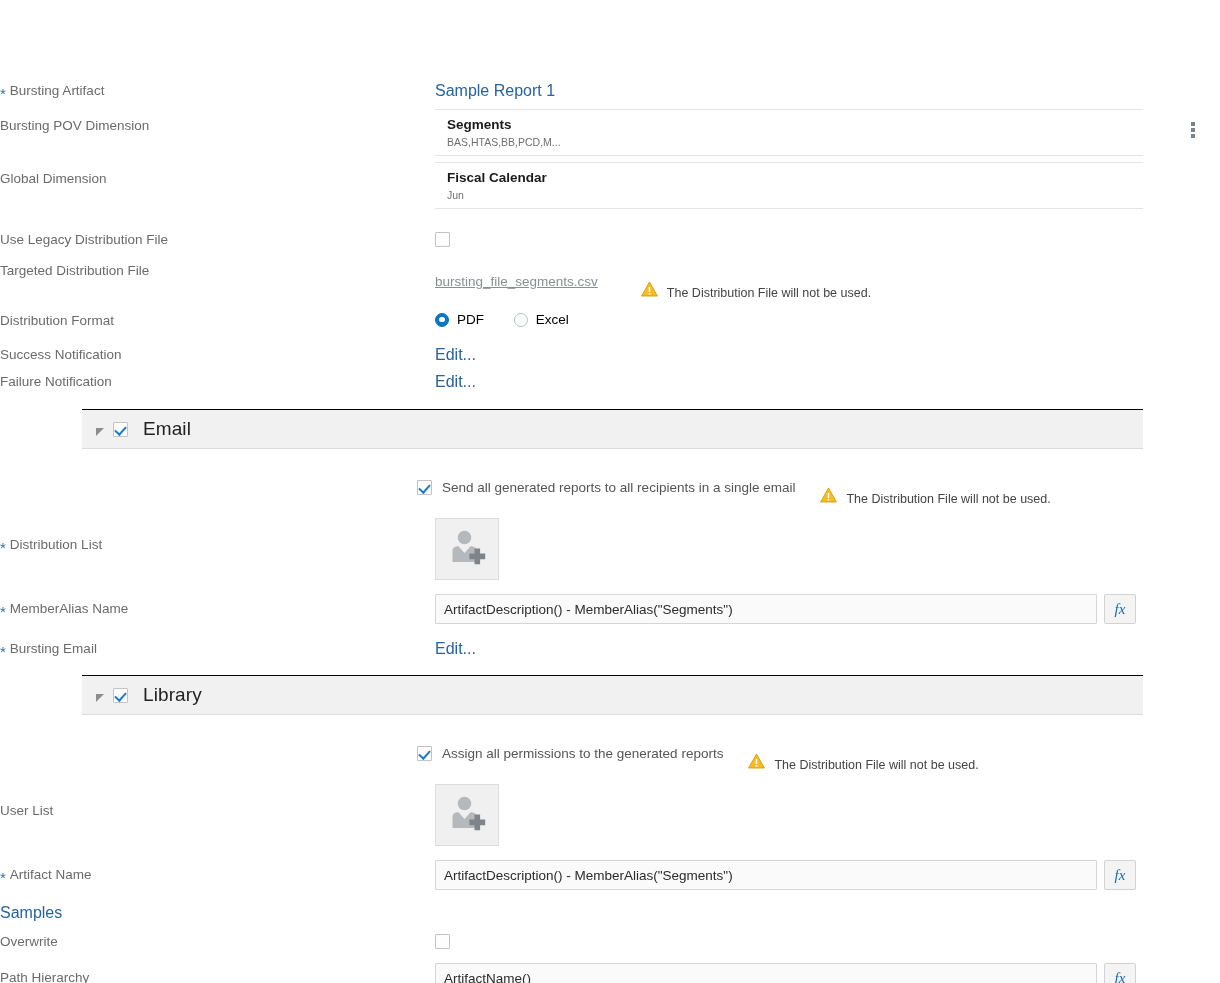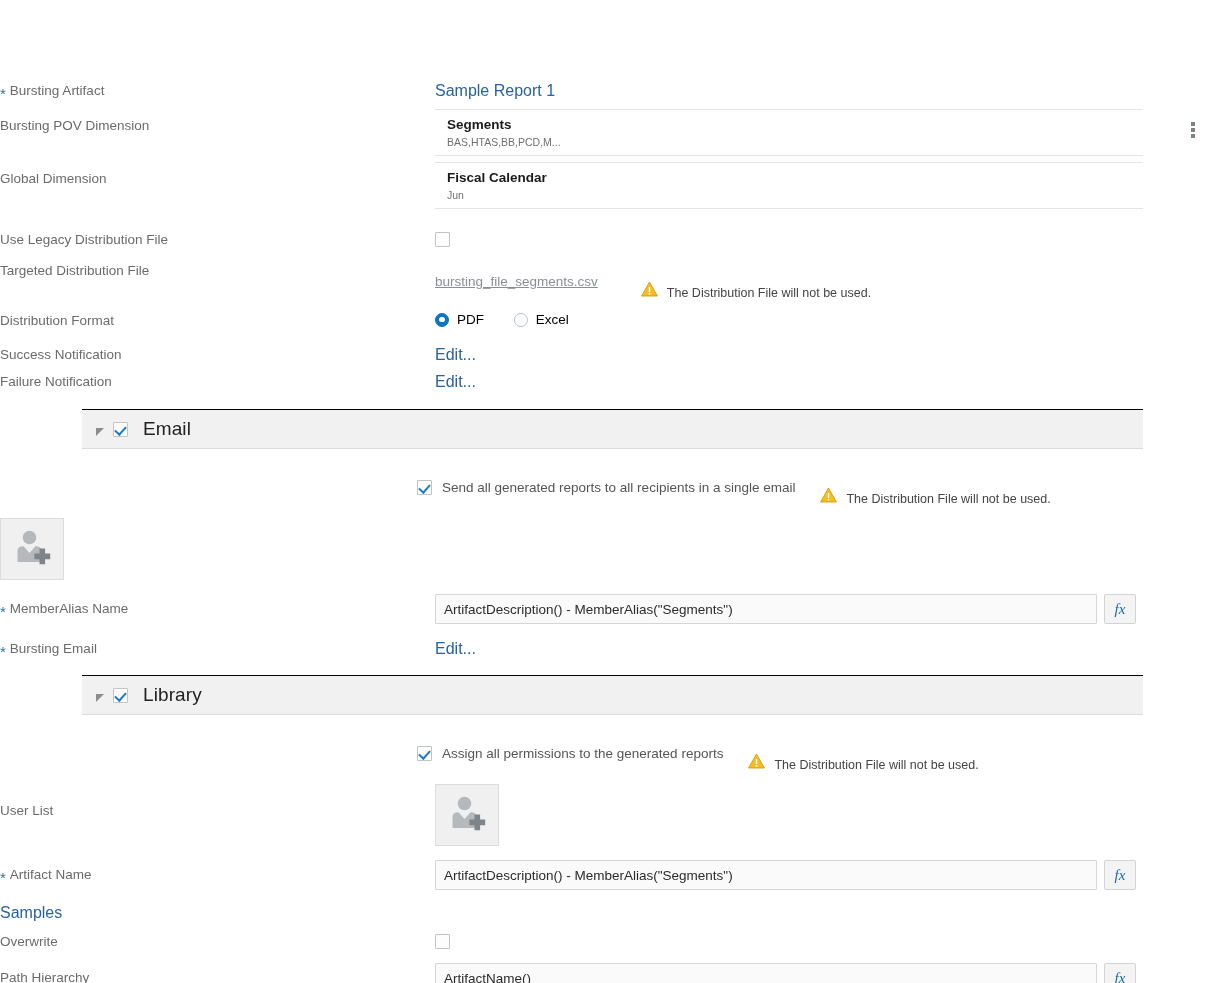--- a/index.html
+++ b/index.html
@@ -383,20 +383,23 @@
             <rect x="7.75" y="6" width="1.5" height="5" fill="#ffffff"></rect>
             <rect x="7.75" y="12" width="1.5" height="1.6" fill="#ffffff"></rect>
           </svg>
         </span>
         <span class="wtxt">The Distribution File will not be used.</span>
       </span>
     </div>
   </div>
 
   <div class="form-row" style="margin-top:12px;">
+    <div class="lbl" style="padding-top:18px;">
+      <span class="req">*</span><span>Distribution List</span>
+    </div>
     <div class="val">
       <span class="picker-btn">
         <span>
           <svg width="40" height="38" viewBox="0 0 40 38">
             <circle cx="17.5" cy="8.5" r="6.8" fill="#b6b9bc"></circle>
             <path d="M5.5 33 L5.5 21.5 C5.5 18.6 8.4 17.2 11.5 17.2 L17.5 24 L23.5 17.2 C26.6 17.2 29.5 18.6 29.5 21.5 L29.5 33 Z" fill="#b6b9bc"></path>
             <path d="M30.5 20.5 h5.6 v5.1 h5.1 v5.6 h-5.1 v5.1 h-5.6 v-5.1 h-5.1 v-5.6 h5.1 z" fill="#7f8488" transform="translate(-3,-1)"></path>
           </svg>
         </span>
       </span>

